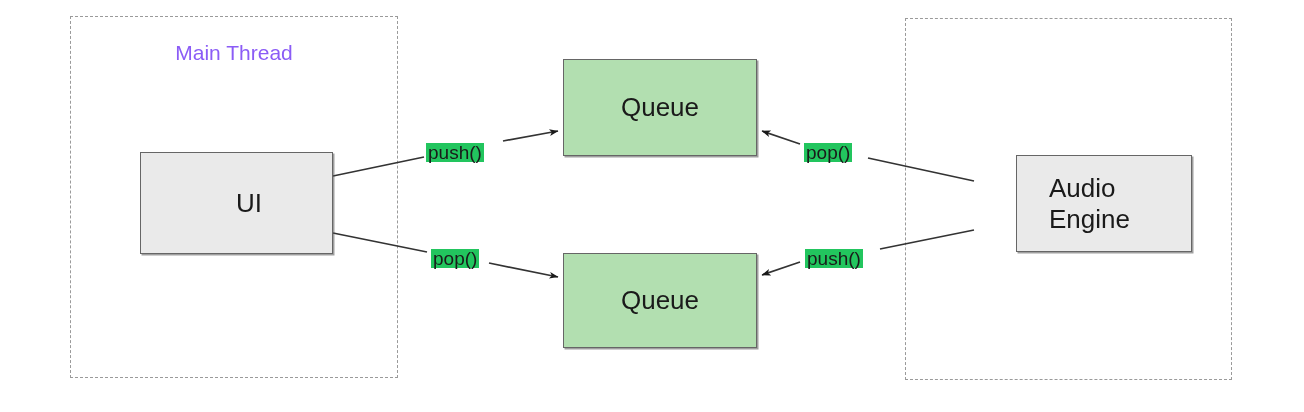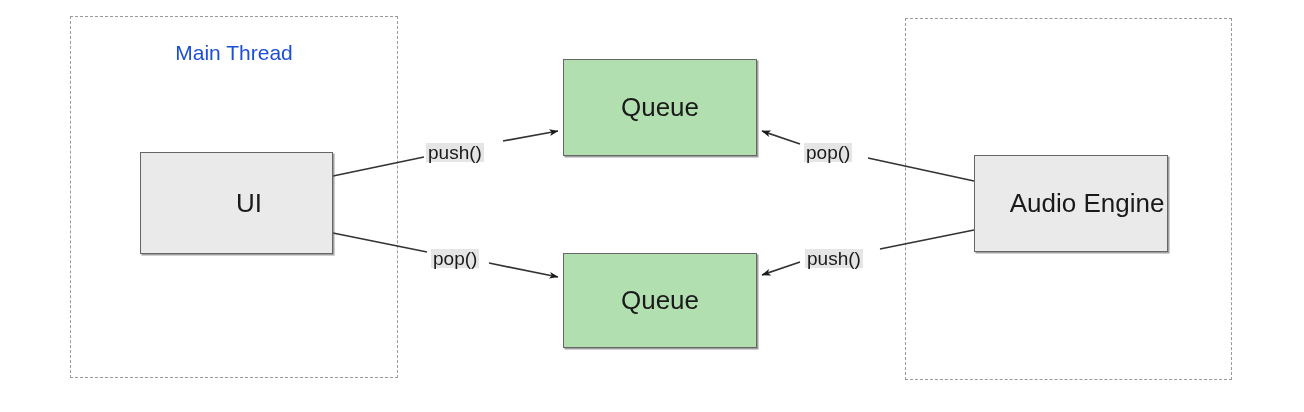--- a/index.html
+++ b/index.html
@@ -17,21 +17,21 @@
   }
   .group-box {
     position: absolute;
     border: 1.5px dashed #9a9a9a;
     box-sizing: border-box;
     background: transparent;
   }
   .group-label {
     position: absolute;
     font-size: 21px;
-    color: #1d4ed8;
+    color: #8b5cf6;
     white-space: nowrap;
     text-align: center;
     line-height: 1;
   }
   .node {
     position: absolute;
     box-sizing: border-box;
     display: flex;
     align-items: center;
     justify-content: center;
@@ -44,21 +44,21 @@
     background: #eaeaea;
   }
   .node-green {
     background: #b2dfb0;
   }
   .edge-label {
     position: absolute;
     font-size: 19px;
     color: #1a1a1a;
     white-space: nowrap;
-    background: #e5e5e5;
+    background: #22c55e;
     line-height: 1;
     padding: 0 2px;
   }
   svg.edges {
     position: absolute;
     left: 0;
     top: 0;
     width: 1304px;
     height: 412px;
     pointer-events: none;
@@ -107,21 +107,21 @@
   </div>
 
   <div class="node node-green" style="left:563px; top:59px; width:194px; height:97px;">
     <span>Queue</span>
   </div>
 
   <div class="node node-green" style="left:563px; top:253px; width:194px; height:95px;">
     <span>Queue</span>
   </div>
 
-  <div class="node node-grey" style="left:974px; top:155px; width:194px; height:97px;padding-left:32px;">
+  <div class="node node-grey" style="left:1016px; top:155px; width:176px; height:97px;padding-left:32px;">
     <span>Audio Engine</span>
   </div>
 
   <div class="edge-label" style="left:426px; top:143px;">push()</div>
 
   <div class="edge-label" style="left:804px; top:143px;">pop()</div>
 
   <div class="edge-label" style="left:431px; top:249px;">pop()</div>
 
   <div class="edge-label" style="left:805px; top:249px;">push()</div>

